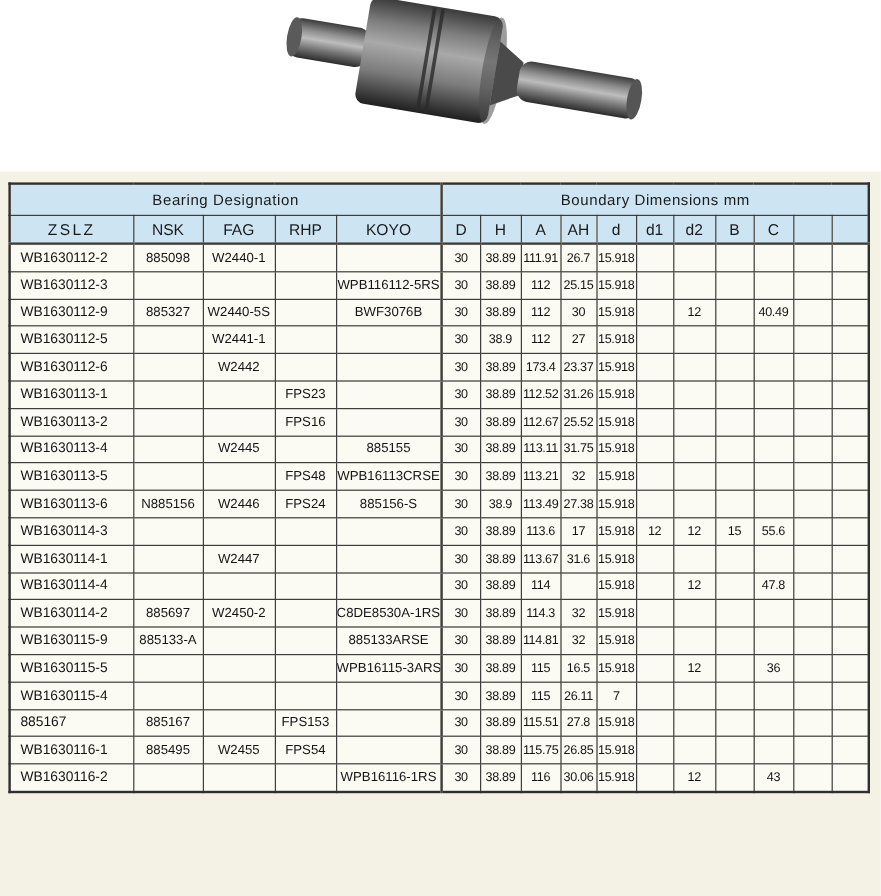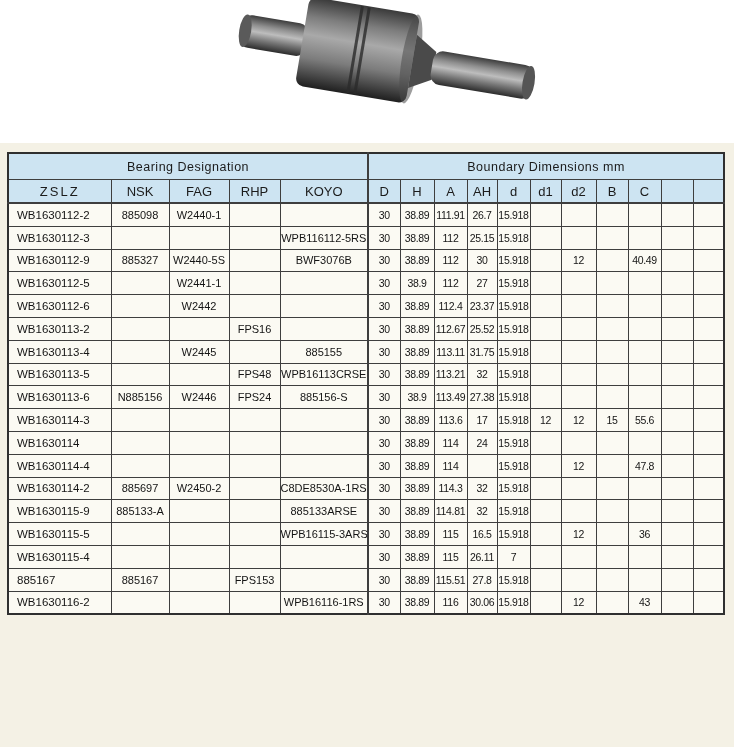--- a/index.html
+++ b/index.html
@@ -209,22 +209,40 @@
           <td class=" dim"></td>
         </tr>
         <tr>
           <td class="zslz">WB1630112-6</td>
           <td class=""></td>
           <td class="">W2442</td>
           <td class=""></td>
           <td class=""></td>
           <td class=" dim dim-start">30</td>
           <td class=" dim">38.89</td>
-          <td class=" dim">112.4</td>
+          <td class=" dim">173.4</td>
           <td class=" dim">23.37</td>
+          <td class=" dim">15.918</td>
+          <td class=" dim"></td>
+          <td class=" dim"></td>
+          <td class=" dim"></td>
+          <td class=" dim"></td>
+          <td class=" dim"></td>
+          <td class=" dim"></td>
+        </tr>
+        <tr>
+          <td class="zslz">WB1630113-1</td>
+          <td class=""></td>
+          <td class=""></td>
+          <td class="">FPS23</td>
+          <td class=""></td>
+          <td class=" dim dim-start">30</td>
+          <td class=" dim">38.89</td>
+          <td class=" dim">112.52</td>
+          <td class=" dim">31.26</td>
           <td class=" dim">15.918</td>
           <td class=" dim"></td>
           <td class=" dim"></td>
           <td class=" dim"></td>
           <td class=" dim"></td>
           <td class=" dim"></td>
           <td class=" dim"></td>
         </tr>
         <tr>
           <td class="zslz">WB1630113-2</td>
@@ -310,29 +328,29 @@
           <td class=" dim">17</td>
           <td class=" dim">15.918</td>
           <td class=" dim">12</td>
           <td class=" dim">12</td>
           <td class=" dim">15</td>
           <td class=" dim">55.6</td>
           <td class=" dim"></td>
           <td class=" dim"></td>
         </tr>
         <tr>
-          <td class="zslz">WB1630114</td>
-          <td class=""></td>
-          <td class=""></td>
-          <td class=""></td>
-          <td class=""></td>
-          <td class=" dim dim-start">30</td>
-          <td class=" dim">38.89</td>
-          <td class=" dim">114</td>
-          <td class=" dim">24</td>
+          <td class="zslz">WB1630114-1</td>
+          <td class=""></td>
+          <td class="">W2447</td>
+          <td class=""></td>
+          <td class=""></td>
+          <td class=" dim dim-start">30</td>
+          <td class=" dim">38.89</td>
+          <td class=" dim">113.67</td>
+          <td class=" dim">31.6</td>
           <td class=" dim">15.918</td>
           <td class=" dim"></td>
           <td class=" dim"></td>
           <td class=" dim"></td>
           <td class=" dim"></td>
           <td class=" dim"></td>
           <td class=" dim"></td>
         </tr>
         <tr>
           <td class="zslz">WB1630114-4</td>
@@ -436,20 +454,38 @@
           <td class=" dim">27.8</td>
           <td class=" dim">15.918</td>
           <td class=" dim"></td>
           <td class=" dim"></td>
           <td class=" dim"></td>
           <td class=" dim"></td>
           <td class=" dim"></td>
           <td class=" dim"></td>
         </tr>
         <tr>
+          <td class="zslz">WB1630116-1</td>
+          <td class="">885495</td>
+          <td class="">W2455</td>
+          <td class="">FPS54</td>
+          <td class=""></td>
+          <td class=" dim dim-start">30</td>
+          <td class=" dim">38.89</td>
+          <td class=" dim">115.75</td>
+          <td class=" dim">26.85</td>
+          <td class=" dim">15.918</td>
+          <td class=" dim"></td>
+          <td class=" dim"></td>
+          <td class=" dim"></td>
+          <td class=" dim"></td>
+          <td class=" dim"></td>
+          <td class=" dim"></td>
+        </tr>
+        <tr>
           <td class="zslz">WB1630116-2</td>
           <td class=""></td>
           <td class=""></td>
           <td class=""></td>
           <td class="">WPB16116-1RS</td>
           <td class=" dim dim-start">30</td>
           <td class=" dim">38.89</td>
           <td class=" dim">116</td>
           <td class=" dim">30.06</td>
           <td class=" dim">15.918</td>

